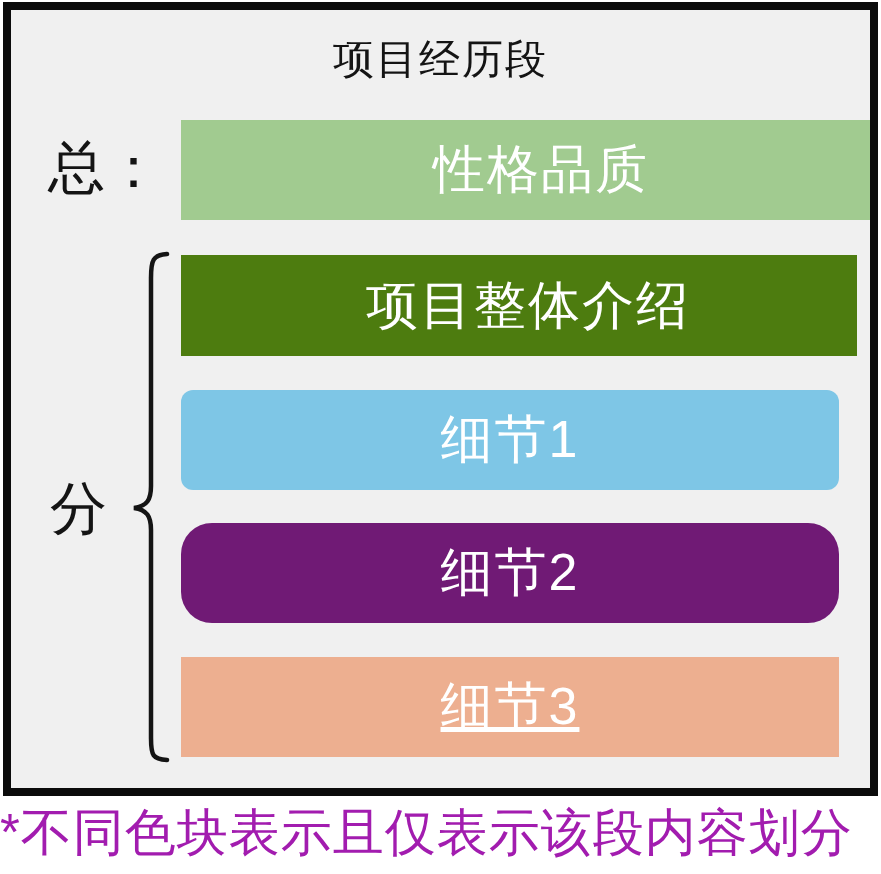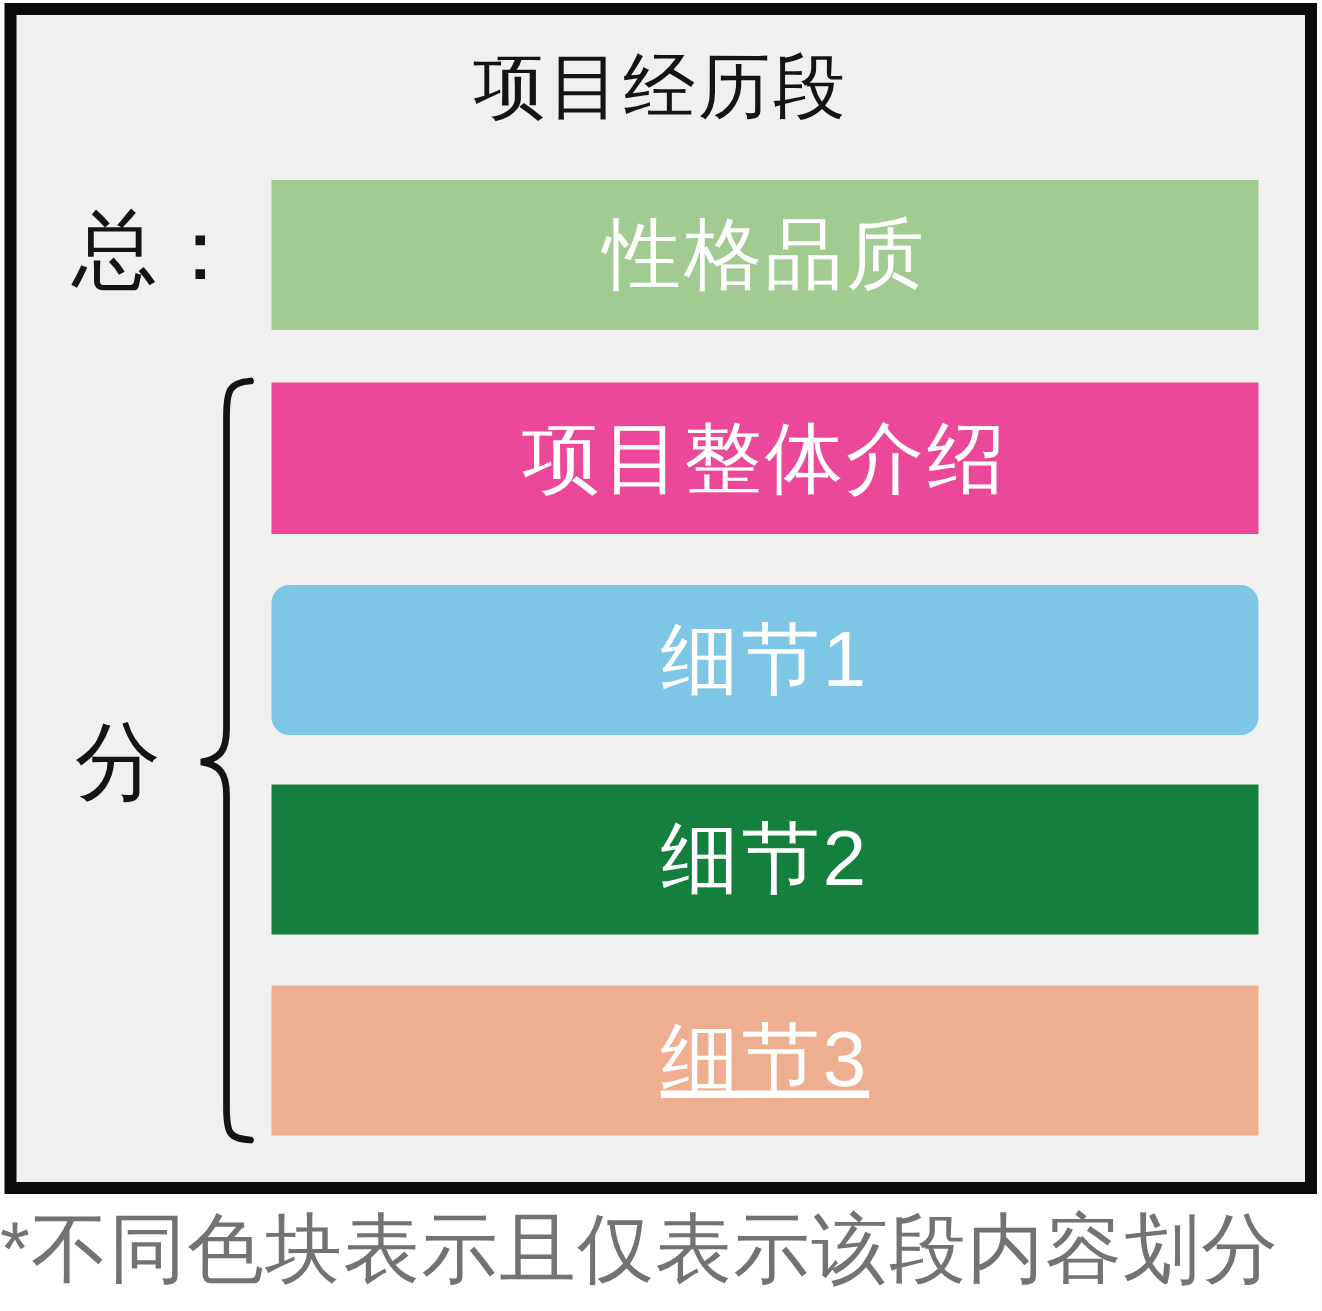--- a/index.html
+++ b/index.html
@@ -25,21 +25,21 @@
     box-sizing: border-box;
     border: 8px solid #0b0b0b;
     background: #f0f0f0;
   }
   .diagram-title {
     position: absolute;
     left: 3px;
     top: 26px;
     width: 875px;
     text-align: center;
-    font-size: 48px;
+    font-size: 41px;
     line-height: 66px;
     color: #141414;
     letter-spacing: 2px;
   }
   .side-label {
     position: absolute;
     font-size: 57px;
     line-height: 62px;
     color: #141414;
     white-space: nowrap;
@@ -51,41 +51,41 @@
     left: 181px;
     width: 658px;
     height: 100px;
     display: flex;
     align-items: center;
     justify-content: center;
     font-size: 52px;
     color: #ffffff;
     letter-spacing: 2px;
   }
-  .bar-summary       { top: 120px; }
+  .bar-summary       { top: 120px; padding-left: 31px; }
   .bar-project-intro { top: 255px; height: 101px; }
   .bar-detail-1      { top: 390px; border-radius: 12px; }
   .bar-detail-2      { top: 523px; }
   .bar-detail-3      { top: 657px; text-decoration: underline; }
   .brace {
     position: absolute;
     left: 126px;
     top: 248px;
     width: 46px;
     height: 518px;
   }
   .footnote {
     position: absolute;
     left: 0;
     top: 802px;
     width: 843px;
     text-align: center;
     font-size: 51px;
     line-height: 62px;
-    color: #737373;
+    color: #a21caf;
     letter-spacing: 1px;
     white-space: nowrap;
   }
 </style>
 </head>
 <body>
 
 <div class="stage">
 
   <div class="diagram-box"></div>
@@ -97,29 +97,29 @@
   <div class="bar bar-summary" style="background: rgb(161, 203, 144);">
     <span>性格品质</span>
   </div>
 
   <svg class="brace" viewBox="0 0 46 518" xmlns="http://www.w3.org/2000/svg">
     <path d="M 41 6 C 27 7 25 12 25 30 L 25 238 C 25 252 21 258 8 260 C 21 262 25 268 25 282 L 25 490 C 25 508 27 511 41 512" fill="none" stroke="#141414" stroke-width="4.5" stroke-linecap="round"></path>
   </svg>
 
   <div class="side-label detail-label">分</div>
 
-  <div class="bar bar-project-intro" style="background: #ec4899;">
+  <div class="bar bar-project-intro" style="background: #4d7c0f; padding-left: 18px;">
     <span>项目整体介绍</span>
   </div>
 
   <div class="bar bar-detail-1" style="background: rgb(126, 198, 230);">
     <span>细节1</span>
   </div>
 
-  <div class="bar bar-detail-2" style="background: #15803d;">
+  <div class="bar bar-detail-2" style="background: #701a75; border-radius: 31px;">
     <span>细节2</span>
   </div>
 
   <div class="bar bar-detail-3" style="background: rgb(237, 175, 144);">
     <span>细节3</span>
   </div>
 
   <div class="footnote">*不同色块表示且仅表示该段内容划分</div>
 
 </div>

